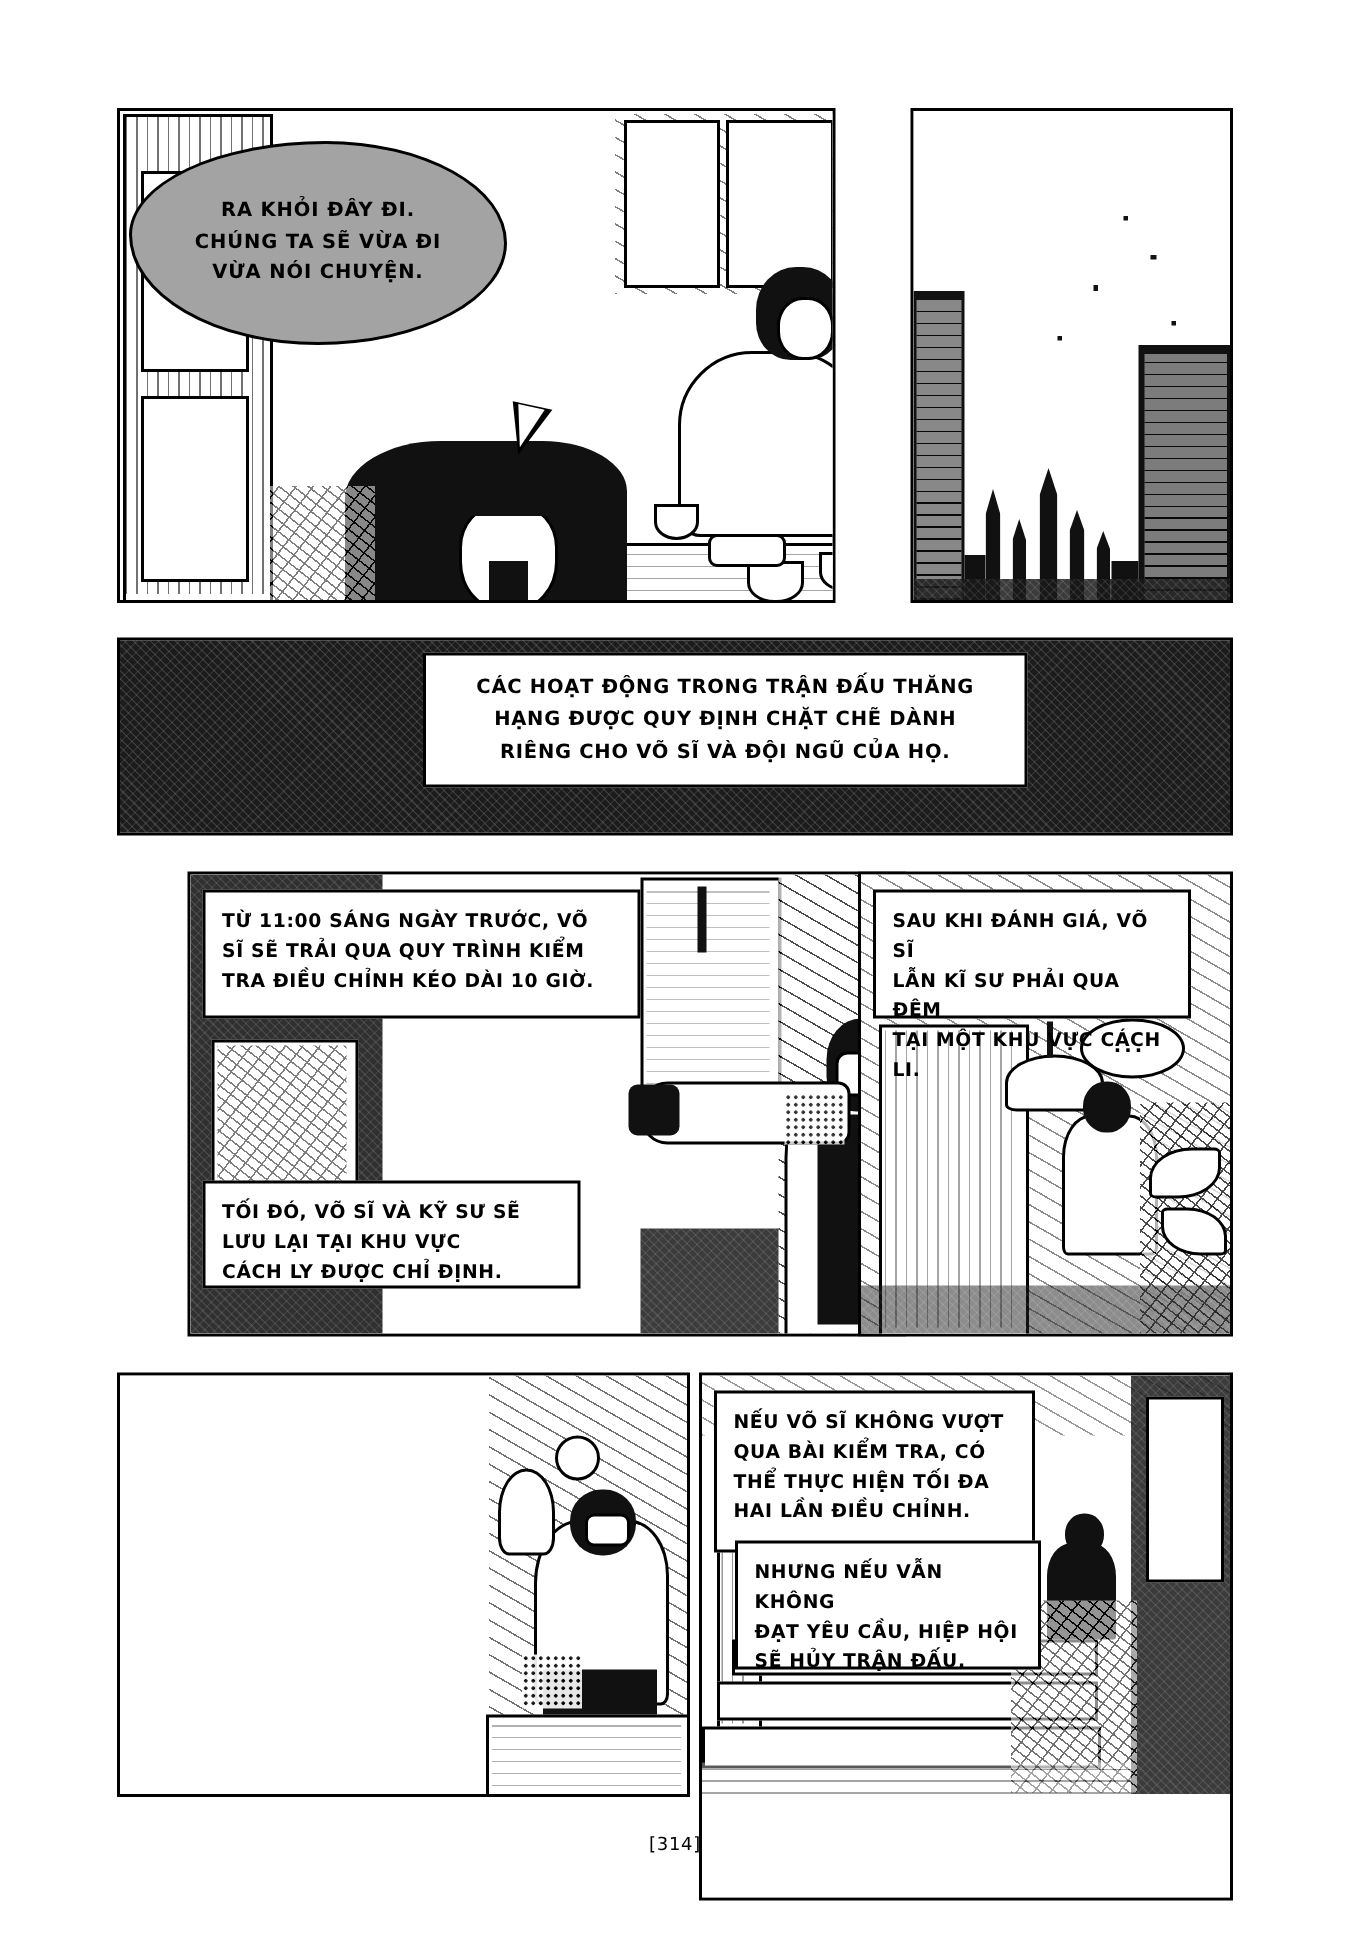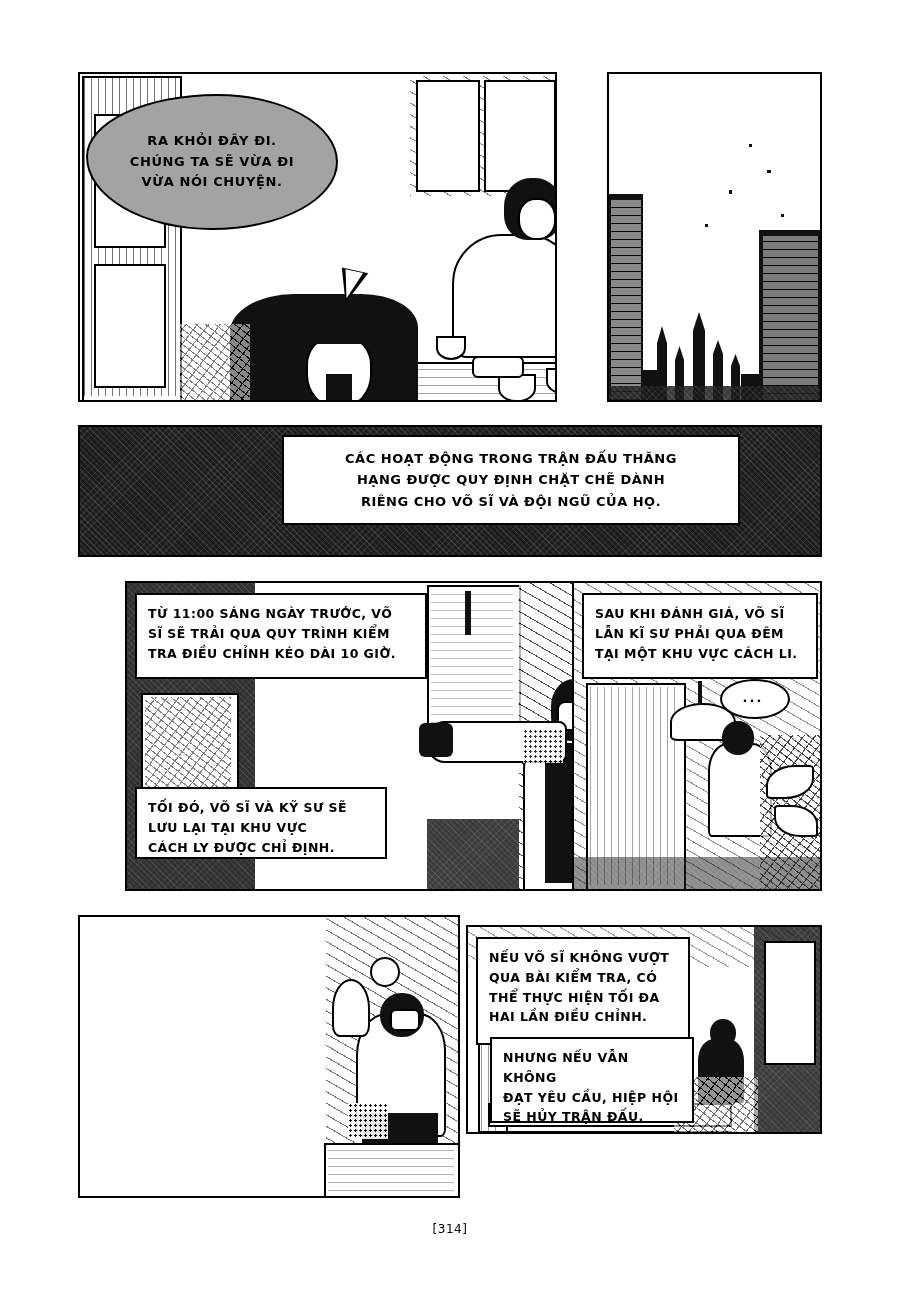--- a/index.html
+++ b/index.html
@@ -130,21 +130,21 @@
     position: absolute;
     inset: 0;
     background-color: #1c1c1c;
     background-image:
       repeating-linear-gradient(45deg, rgba(255,255,255,.12) 0 1px, transparent 1px 4px),
       repeating-linear-gradient(-45deg, rgba(255,255,255,.08) 0 1px, transparent 1px 5px);
   }
   .banner .inner {
     position: absolute;
     left: 202px; top: 8px;
-    width: 458px; height: 90px;
+    width: 403px; height: 90px;
     background: #fff;
     border: 2px solid #000;
     box-sizing: border-box;
     display: flex;
     align-items: center;
     justify-content: center;
     text-align: center;
     font-size: 13px;
     font-weight: 700;
     letter-spacing: .5px;
@@ -299,21 +299,21 @@
       <div class="art hatch-mid" style="left:186px; top:152px; width:62px; height:154px; opacity:.7;"></div>
       <div class="blob white" style="left:192px; top:182px; width:44px; height:30px; border-radius:60% 10% 60% 10%;"></div>
       <div class="blob white" style="left:200px; top:222px; width:40px; height:28px; border-radius:10% 60% 10% 60%;"></div>
 
       <div class="art hatch-dark" style="left:0; top:274px; width:248px; height:32px; opacity:.5;"></div>
 
       <div class="blob white" style="left:146px; top:96px; width:66px; height:36px; border-radius:50%;"></div>
       <div style="position:absolute; left:146px; top:96px; width:66px; height:36px; display:flex; align-items:center; justify-content:center; font-size:13px; font-weight:700; letter-spacing:2px;">...</div>
     </div>
 
-    <div class="caption" style="left:8px; top:10px; width:236px; height:86px;">SAU KHI ĐÁNH GIÁ, VÕ SĨ
+    <div class="caption" style="left:8px; top:10px; width:212px; height:86px;">SAU KHI ĐÁNH GIÁ, VÕ SĨ
 LẪN KĨ SƯ PHẢI QUA ĐÊM
 TẠI MỘT KHU VỰC CÁCH LI.</div>
   </div>
 
   <div class="panel" style="left:78px; top:915px; width:382px; height:283px;">
     <div class="art">
       <div class="blob" style="left:0; top:0; width:100%; height:100%; background:#fff;"></div>
       <div class="art hatch-light" style="left:246px; top:0; width:134px; height:279px; opacity:.55;"></div>
 
       <div class="blob white" style="left:276px; top:96px; width:86px; height:120px; border-radius:34% 30% 6% 6%;"></div>
@@ -323,21 +323,21 @@
       <div class="art dots" style="left:268px; top:186px; width:40px; height:36px; opacity:.9;"></div>
 
       <div class="outline" style="left:244px; top:226px; width:134px; height:52px;"></div>
       <div class="art horiz" style="left:248px; top:230px; width:126px; height:44px; opacity:.3;"></div>
       <div class="blob white" style="left:252px; top:62px; width:34px; height:54px; border-radius:50% 50% 20% 20%;"></div>
       <div class="blob white" style="left:290px; top:40px; width:26px; height:26px; border-radius:50%;"></div>
     </div>
 
   </div>
 
-  <div class="panel" style="left:466px; top:915px; width:356px; height:209px;margin-top:10px;">
+  <div class="panel" style="left:466px; top:915px; width:356px; height:352px;">
     <div class="art">
       <div class="blob" style="left:0; top:0; width:100%; height:100%; background:#fff;"></div>
 
       <div class="art hatch-light" style="left:0; top:0; width:354px; height:40px; opacity:.4;"></div>
 
       <div class="art hatch-dark" style="left:286px; top:0; width:68px; height:279px; opacity:.85;"></div>
       <div class="outline" style="left:296px; top:14px; width:48px; height:120px;"></div>
 
       <div class="outline" style="left:10px; top:36px; width:26px; height:200px;"></div>
       <div class="art vert" style="left:13px; top:40px; width:20px; height:192px; opacity:.4;"></div>

